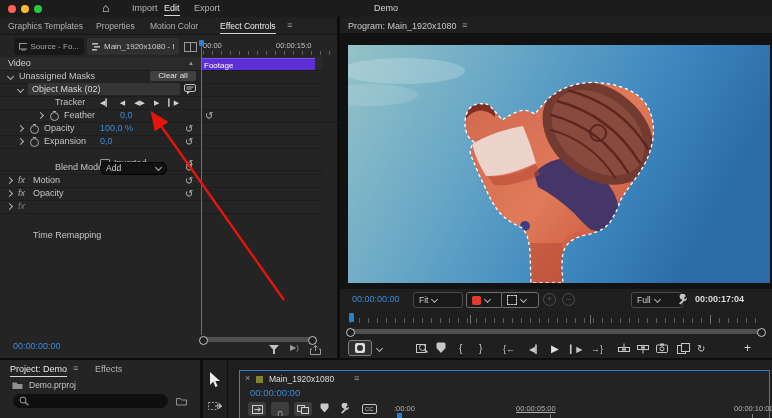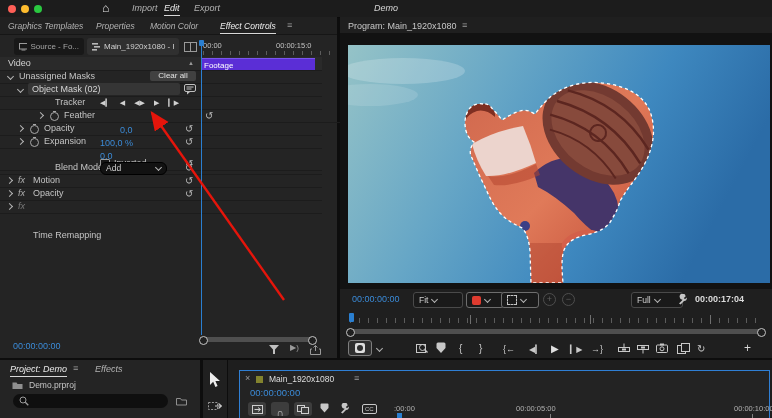--- a/index.html
+++ b/index.html
@@ -7,30 +7,30 @@
        font-family:"Liberation Sans",sans-serif;color:#c8c8c8;}
   .abs{position:absolute;}
   .panel{position:absolute;background:#242424;}
   .tcblue{color:#3b8bd8;font-weight:normal;}
   .chev{display:inline-block;width:4px;height:4px;border-right:1.2px solid #b4b4b4;border-bottom:1.2px solid #b4b4b4;}
   .chev.d{transform:rotate(45deg);}
   .chev.r{transform:rotate(-45deg);}
   .ecrow{position:absolute;left:0;width:322px;height:13px;border-bottom:1px solid #1c1c1c;font-size:9px;color:#c4c4c4;}
   .ecrow span,.ecrow div{line-height:13px;}
   .lbl{position:absolute;top:0;white-space:nowrap;}
-  .val{position:absolute;top:15px;white-space:nowrap;color:#3b8bd8;}
+  .val{position:absolute;top:0;white-space:nowrap;color:#3b8bd8;}
   .reset{position:absolute;left:185px;top:0;color:#b8b8b8;font-size:10px;line-height:12px;}
   .stopw{position:absolute;top:3px;width:7px;height:7px;border:1px solid #a8a8a8;border-radius:50%;}
   .stopw:before{content:"";position:absolute;left:2px;top:-2px;width:3px;height:1px;background:#a8a8a8;}
   .fxit{font-style:italic;color:#b0b0b0;}
   .ddbox{position:absolute;background:#121212;border:1px solid #000;border-radius:6px;height:11px;
          display:flex;align-items:center;justify-content:space-between;padding:0 5px;font-size:8.5px;color:#cfcfcf;}
   .btnbox{position:absolute;background:#1a1a1a;border:1px solid #4a4a4a;border-radius:3px;height:14px;
           display:flex;align-items:center;gap:4px;padding:0 5px;font-size:8.5px;color:#cfcfcf;}
-  .tab9{font-size:9px;color:#b2b2b2;white-space:nowrap;font-style:italic;}
+  .tab9{font-size:9px;color:#b2b2b2;white-space:nowrap;}
   .tabactive{color:#ededed;border-bottom:1.5px solid #d8d8d8;padding-bottom:2px;}
   .ticks{background:repeating-linear-gradient(90deg,#5c5c5c 0 1px,transparent 1px 9px);}
   .knob{position:absolute;width:7px;height:7px;border-radius:50%;background:#1f1f1f;border:1.5px solid #c6c6c6;}
   .sbar{position:absolute;height:5px;background:#4f4f4f;border-radius:3px;}
   svg.ic{display:block;}
   .iconbtn{color:#c9c9c9;font-size:9px;line-height:16px;}
 </style>
 </head>
 <body>
 
@@ -370,21 +370,21 @@
     </div>
     <svg class="abs ic" width="9" height="11" style="left:92px;top:43px;">
         <path d="M1.5,0.5 h6 a1,1 0 0 1 1,1 v3.5 l-4,4.5 -4,-4.5 v-3.5 a1,1 0 0 1 1,-1 z" fill="#c8c8c8"></path>
       </svg>
     <svg class="abs ic" width="11" height="11" style="left:112px;top:43px;">
         <path d="M1,9.6 L5,5.6 A3,3 0 1 1 7.6,2.4 L5.8,4 L7,5.2 L8.8,3.6 A3,3 0 0 1 6,7 L2.6,10.6 Z" fill="#c6c6c6"></path>
       </svg>
     <span class="abs" style="left:134px;top:44px;font-size:6px;color:#c8c8c8;border:1px solid #c8c8c8;border-radius:2px;padding:1px 2px;line-height:6px;">CC</span>
 
     <span class="abs" style="left:166px;top:44px;font-size:7.5px;color:#b0b0b0;">:00:00</span>
-    <span class="abs" style="left:288px;top:44px;font-size:7.5px;color:#b0b0b0;">00:00:05:00</span>
+    <span class="abs" style="left:288px;top:44px;font-size:7.5px;color:#b0b0b0;text-decoration:underline;">00:00:05:00</span>
     <span class="abs" style="left:506px;top:44px;font-size:7.5px;color:#b0b0b0;">00:00:10:00</span>
     <div class="abs" style="left:172px;top:54px;width:1px;height:4px;background:#808080;"></div>
     <div class="abs" style="left:322px;top:54px;width:1px;height:4px;background:#808080;"></div>
     <div class="abs" style="left:524px;top:54px;width:1px;height:4px;background:#808080;"></div>
     <div class="abs" style="left:169px;top:53px;width:5px;height:5px;background:#2a7fd1;"></div>
   </div>
 
   <svg class="abs" width="772" height="418" style="left:0;top:0;pointer-events:none;z-index:60;">
     <defs>
       <marker id="ah" markerWidth="9" markerHeight="8" refX="7" refY="3.5" orient="auto">

